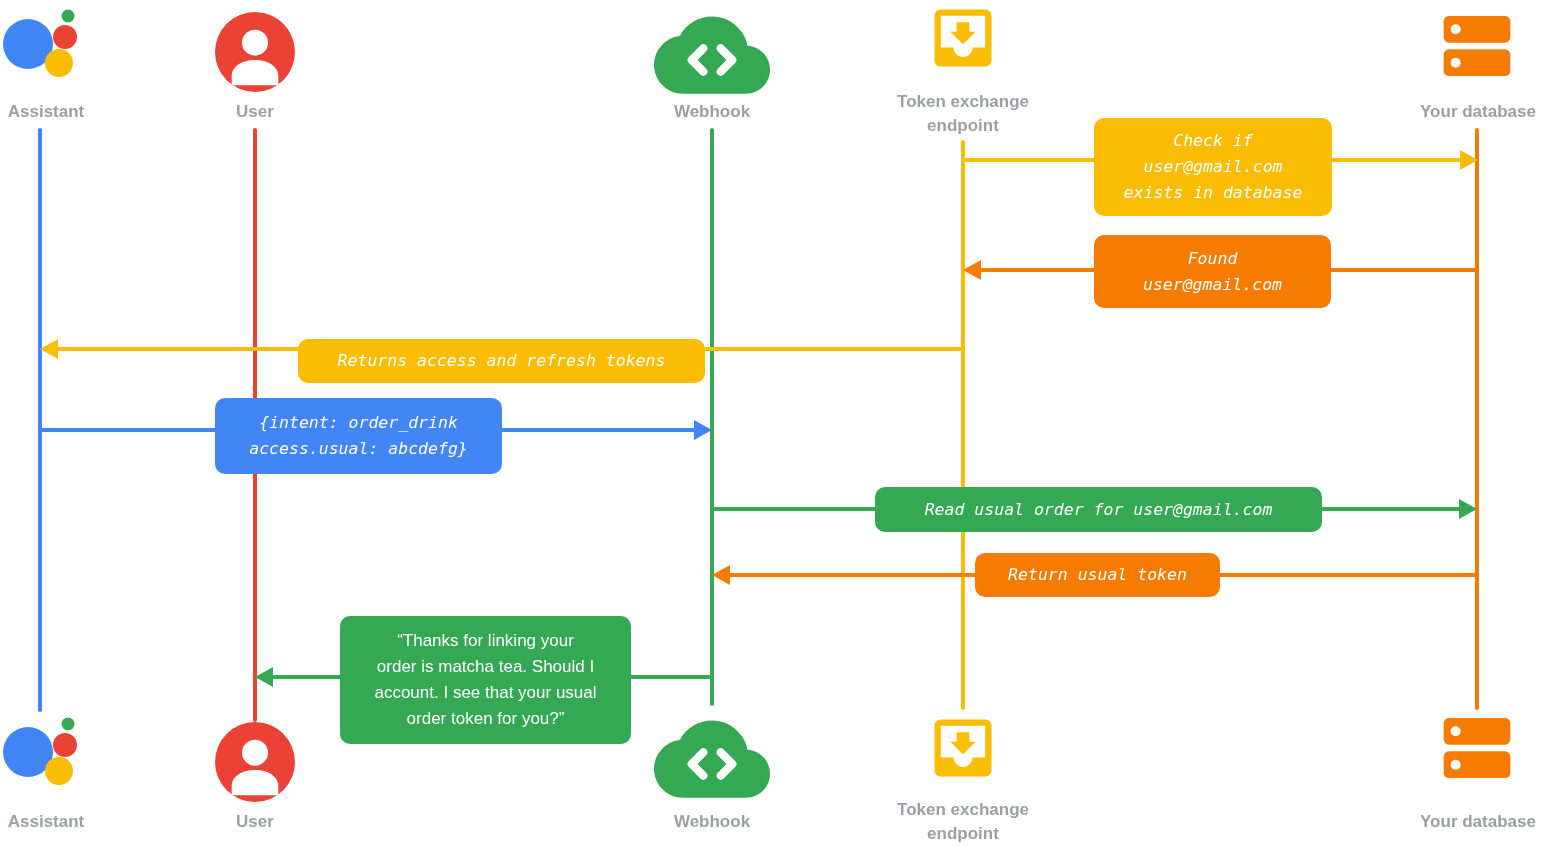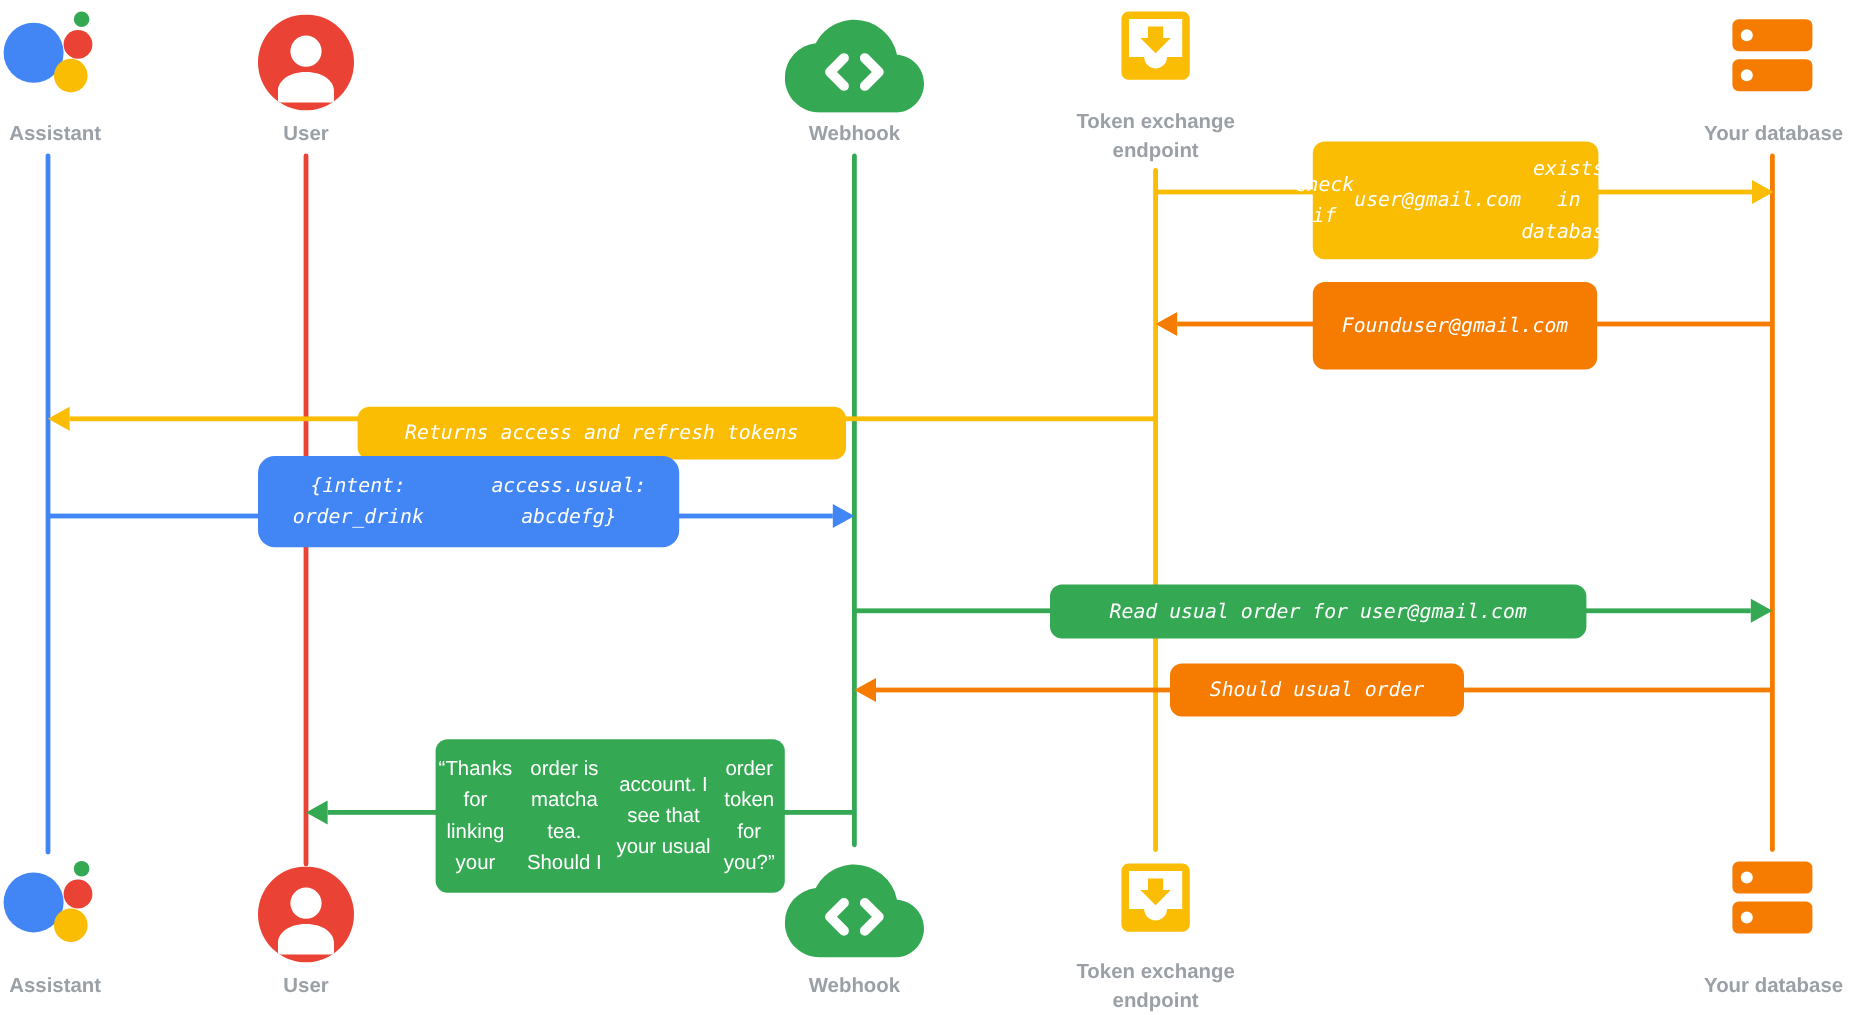--- a/index.html
+++ b/index.html
@@ -3,24 +3,24 @@
 <meta charset="utf-8">
 <style>
   html,body{margin:0;padding:0;background:#fff;}
   .stage{position:relative;width:1548px;height:846px;background:#fff;overflow:hidden;
          font-family:"Liberation Sans",sans-serif;}
   .lifeline{position:absolute;width:4px;border-radius:2px;z-index:1;}
   .shaft{position:absolute;height:4px;z-index:2;}
   .head{position:absolute;width:0;height:0;border-style:solid;z-index:2;}
   .head.right{border-width:10px 0 10px 18px;border-color:transparent;}
   .head.left{border-width:10px 18px 10px 0;border-color:transparent;}
-  .msg{position:absolute;border-radius:10px;color:#fff;display:flex;flex-direction:row;
+  .msg{position:absolute;border-radius:10px;color:#fff;display:flex;flex-direction:column;
        align-items:center;justify-content:center;text-align:center;z-index:3;
        font:italic 16.5px "DejaVu Sans Mono",monospace;line-height:26px;}
-  .msg.sans{font:17px "Liberation Sans",sans-serif;font-style:normal;line-height:26px;margin-left:23px;}
+  .msg.sans{font:17px "Liberation Sans",sans-serif;font-style:normal;line-height:26px;}
   .actor-label{position:absolute;text-align:center;font-weight:bold;font-size:17px;
        color:#9AA0A6;z-index:4;line-height:24px;}
   .icon{position:absolute;z-index:4;}
   
   .bg-yellow{background:#FBBC04;} .bg-orange{background:#F57C00;}
   .bg-green{background:#34A853;font-style:italic;}  .bg-blue{background:#4285F4;}  .bg-red{background:#EA4335;}
 </style>
 </head>
 <body>
 
@@ -61,31 +61,31 @@
 
   <div class="msg bg-orange" style="left:1094px;top:235px;width:237px;height:73px;">
     <div>Found</div>
     <div>user@gmail.com</div>
   </div>
 
   <div class="msg bg-yellow" style="left:298px;top:339px;width:407px;height:44px;">
     <div>Returns access and refresh tokens</div>
   </div>
 
-  <div class="msg bg-blue" style="left:215px;top:380px;width:351px;height:76px;border-radius:14px;">
+  <div class="msg bg-blue" style="left:215px;top:398px;width:287px;height:76px;">
     <div>{intent: order_drink</div>
     <div>access.usual: abcdefg}</div>
   </div>
 
   <div class="msg bg-green" style="left:875px;top:487px;width:447px;height:45px;">
     <div>Read usual order for user@gmail.com</div>
   </div>
 
   <div class="msg bg-orange" style="left:975px;top:553px;width:245px;height:44px;">
-    <div>Should usual order</div>
+    <div>Return usual token</div>
   </div>
 
   <div class="msg sans bg-green" style="left:340px;top:616px;width:291px;height:128px;">
     <div>“Thanks for linking your</div>
     <div>order is matcha tea. Should I</div>
     <div>account. I see that your usual</div>
     <div>order token for you?”</div>
   </div>
 
   <svg class="icon" style="left:2px;top:4px;" width="88" height="92" viewBox="0 0 88 92">

